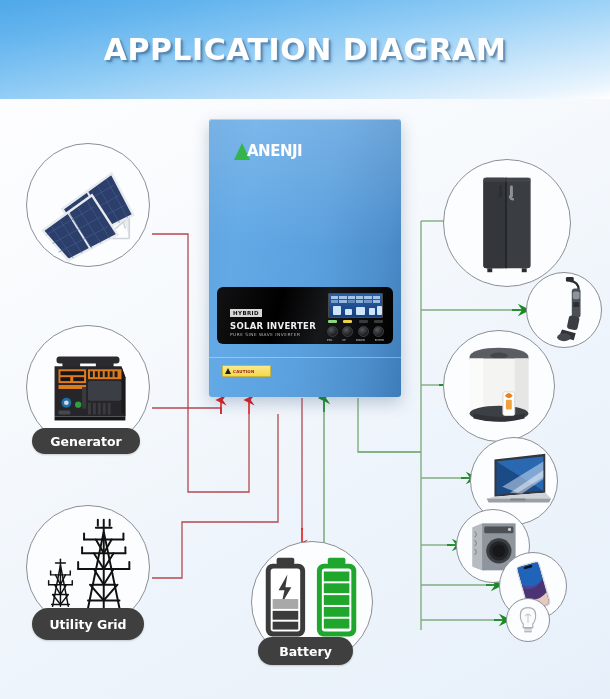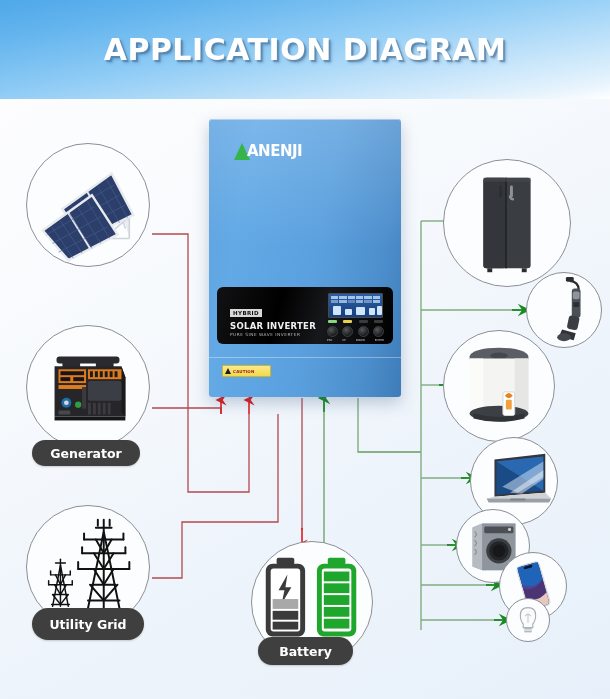--- a/index.html
+++ b/index.html
@@ -335,21 +335,21 @@
         <rect x="77" y="78" width="3" height="12"></rect>
           <rect x="82" y="78" width="3" height="12"></rect>
       </g>
       <circle cx="40" cy="78" r="5" fill="#1e6fa8"></circle>
       <circle cx="40" cy="78" r="2.4" fill="#d5d8dc"></circle>
       <circle cx="52" cy="80" r="3.2" fill="#2f9e3f"></circle>
       <rect x="32" y="86" width="12" height="4" rx="1" fill="#47484c"></rect>
       <rect x="28" y="92" width="72" height="4" fill="#17171a"></rect>
     </svg>
   </div>
-  <div class="pill" style="left:32px; top:440px; width:108px; height:26px;">Generator</div>
+  <div class="pill" style="left:32px; top:428px; width:108px; height:26px;">Generator</div>
 
   <div class="circle" style="left:26px; top:505px; width:124px; height:124px;">
     <svg class="art" viewBox="0 0 124 124">
       <g stroke="#111" stroke-width="2" fill="none" stroke-linecap="round">
         <path d="M78,14 L78,104"></path>
         <path d="M62,104 L78,26 L94,104"></path>
         <path d="M58,34 L98,34"></path>
           <path d="M56,48 L100,48"></path>
           <path d="M52,64 L104,64"></path>
         <path d="M58,34 L58,28"></path>

